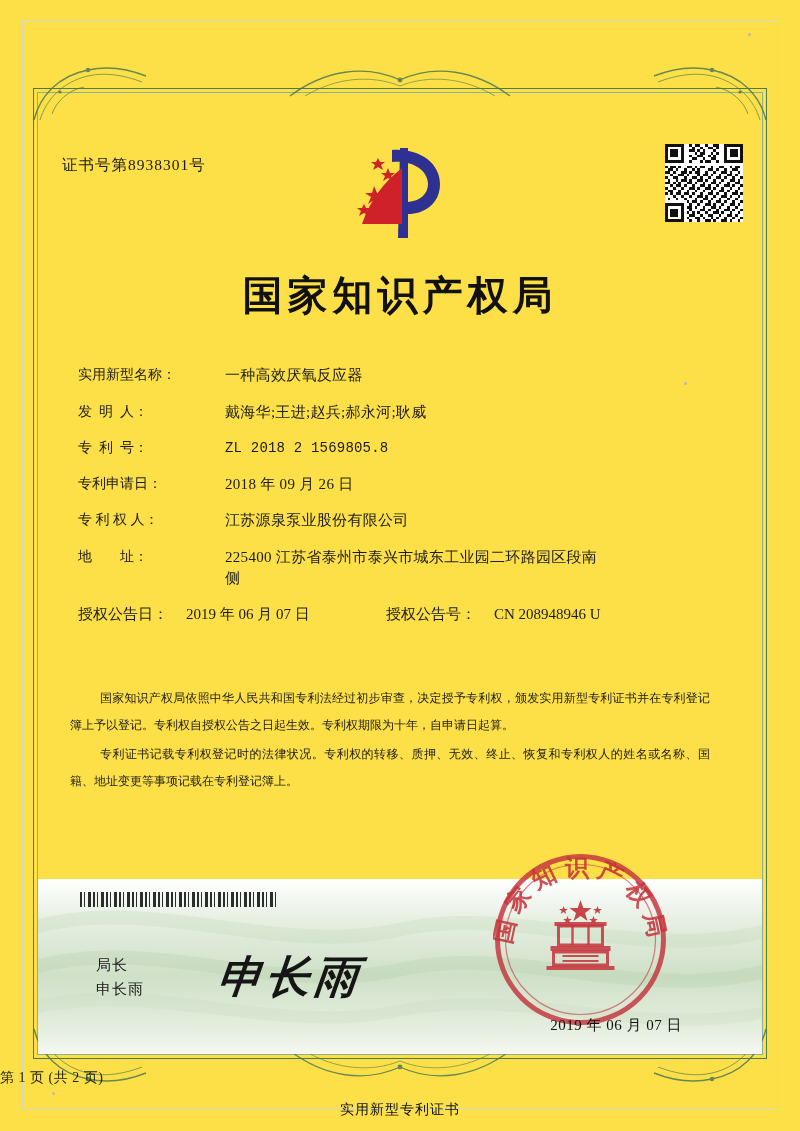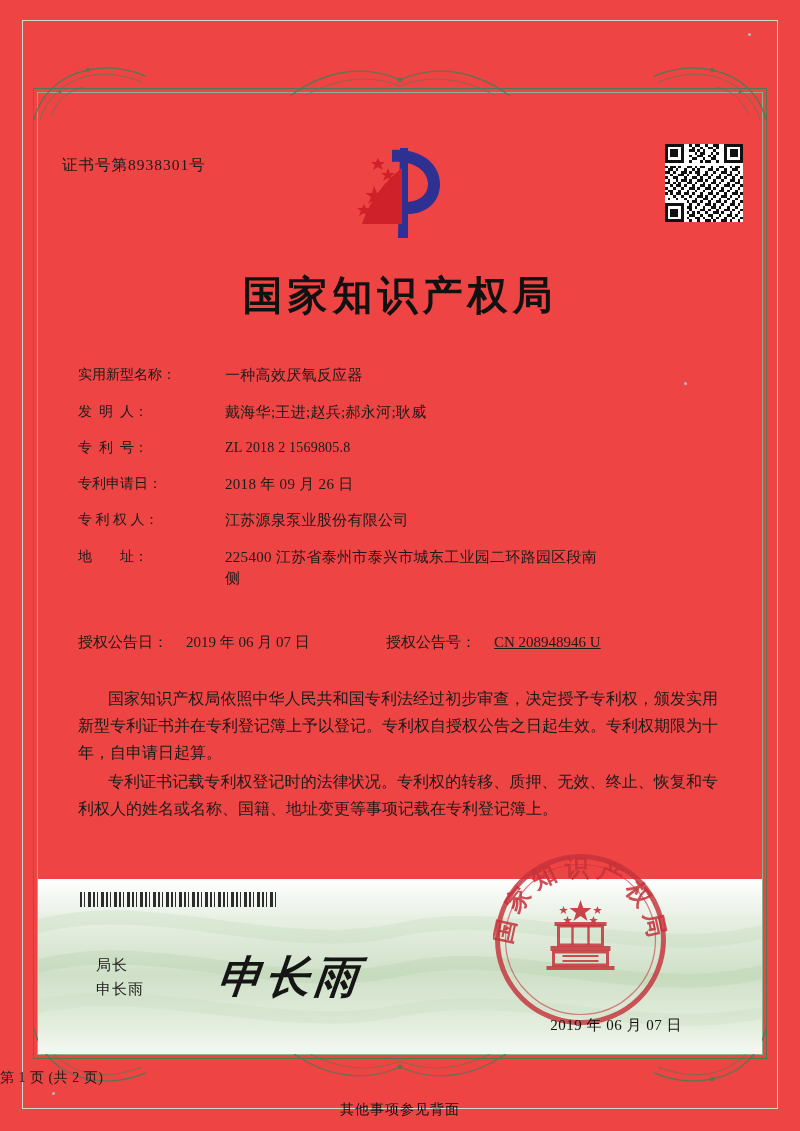--- a/index.html
+++ b/index.html
@@ -13,21 +13,21 @@
     font-family: "Liberation Serif", "DejaVu Serif", serif;
     color: #1b1b1b;
     position: relative;
     overflow: hidden;
   }
 
   
   .page {
     position: absolute;
     inset: 0;
-    background: #ef4444;
+    background: #fde047;
   }
   .corner-frame {
     position: absolute;
     left: 22px;
     top: 20px;
     right: 22px;
     bottom: 22px;
     border: 1px solid #cfd8cf;
   }
   .inner-frame {
@@ -138,45 +138,45 @@
     letter-spacing: 0px;
     white-space: pre;
   }
   .f-value {
     flex: 1;
     font-size: 15px;
     letter-spacing: .3px;
     margin-left: 39px;
   }
   .f-value.mono {
-    font-family: Liberation Serif, serif;
+    font-family: Liberation Mono, monospace;
     font-size: 14px;
     letter-spacing: .2px;
   }
   .addr-2 {
     margin-top: 6px;
     margin-left: 0px;
   }
   .grant-row {
     display: flex;
     align-items: baseline;
     margin-bottom: 20px;
   }
-  .grant-a-label { flex: 0 0 108px; white-space: pre; margin-top: 28px; }
+  .grant-a-label { flex: 0 0 108px; white-space: pre; }
   .grant-a-value { flex: 0 0 200px; }
   .grant-b-label { flex: 0 0 108px; white-space: pre; }
-  .grant-b-value { flex: 1; text-decoration: underline; }
+  .grant-b-value { flex: 1; }
 
   
   .body-text {
     position: absolute;
-    left: 78px;
+    left: 70px;
     top: 685px;
     width: 640px;
-    font-size: 16px;
+    font-size: 12px;
     line-height: 27px;
     text-align: justify;
   }
   .body-text p {
     margin: 0 0 2px 0;
     text-indent: 30px;
   }
 
   
   .band {
@@ -648,19 +648,19 @@
         <polygon points="17,-4 18.2,-1 21.4,-1 18.8,1 19.8,4 17,2 14.2,4 15.2,1 12.6,-1 15.8,-1"></polygon>
         <polygon points="-13,6 -11.8,9 -8.6,9 -11.2,11 -10.2,14 -13,12 -15.8,14 -14.8,11 -17.4,9 -14.2,9"></polygon>
         <polygon points="13,6 14.2,9 17.4,9 14.8,11 15.8,14 13,12 10.2,14 11.2,11 8.6,9 11.8,9"></polygon>
       </g>
     </g>
   </svg>
 
   <div class="seal-date">2019 年 06 月 07 日</div>
 
   <div class="page-no">第 1 页 (共 2 页)</div>
-  <div class="footnote">其他事项参见背面</div>
+  <div class="footnote">实用新型专利证书</div>
 
   <div class="speck" style="left:684px; top:382px;"></div>
   <div class="speck" style="left:748px; top:33px;"></div>
   <div class="speck" style="left:52px; top:1092px;"></div>
 
 </div>
 
 </body></html>

